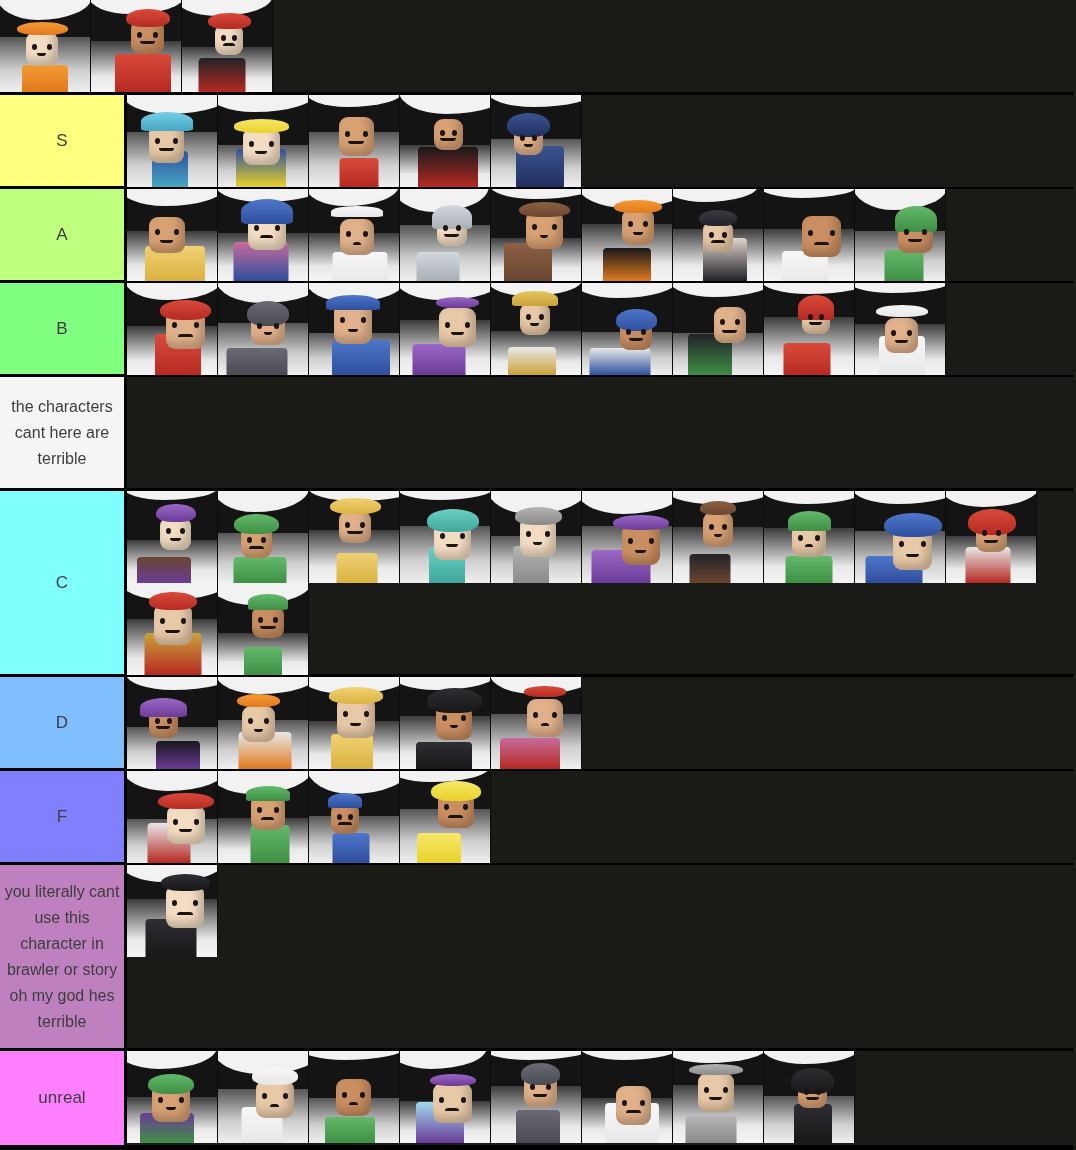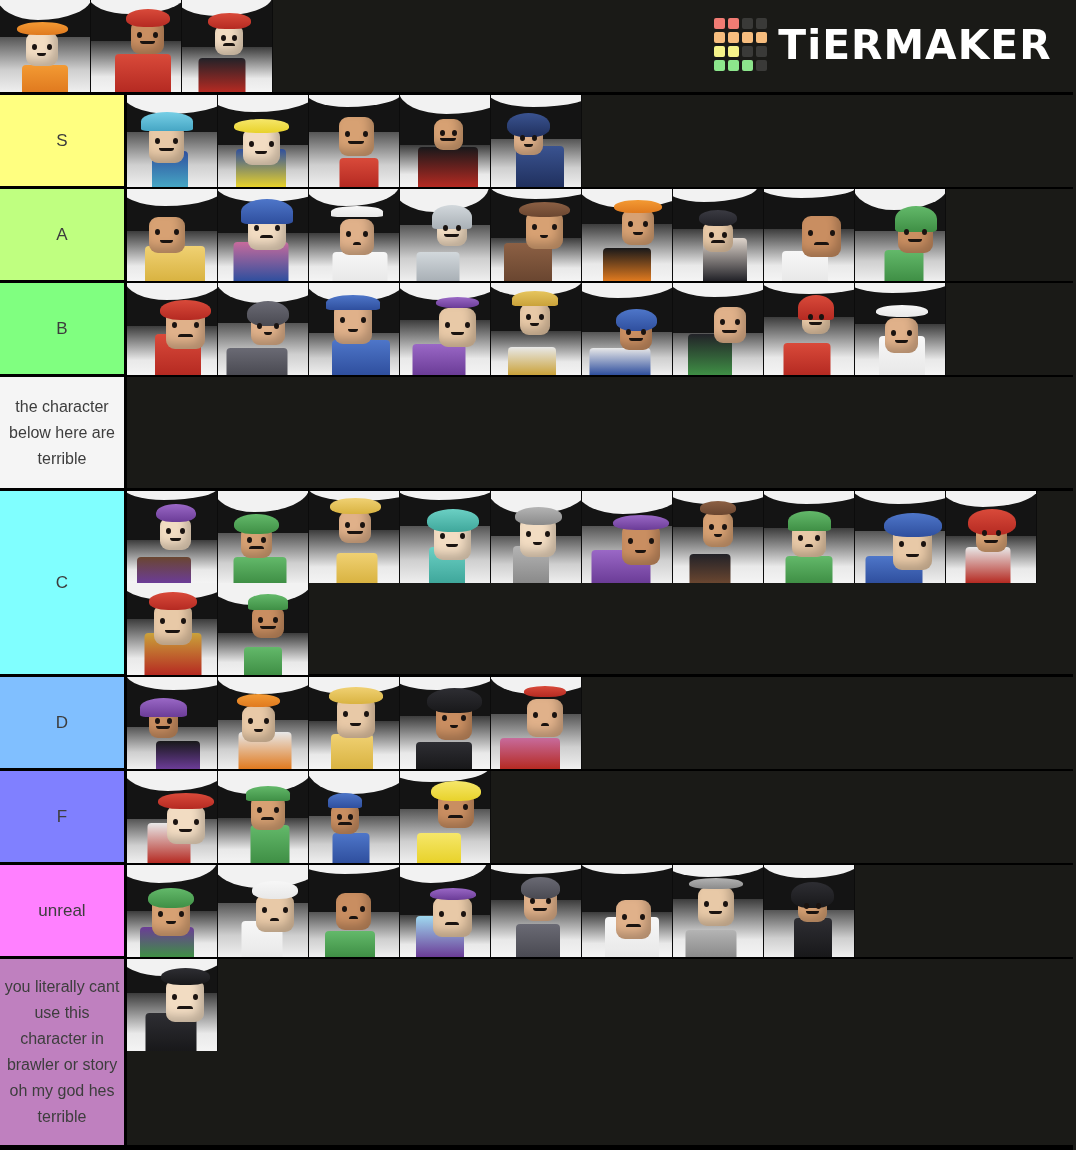--- a/index.html
+++ b/index.html
@@ -107,41 +107,20 @@
     letter-spacing: 1px;
     line-height: 40px;
     transform: scaleX(1.02);
   }
 </style>
 </head>
 <body>
 
 <div id="tierlist">
 
-  <div id="watermark">
-    <div id="wm-grid">
-        <i style="background: rgb(240, 123, 115);"></i>
-        <i style="background: rgb(240, 123, 115);"></i>
-        <i style="background: rgb(58, 58, 56);"></i>
-        <i style="background: rgb(58, 58, 56);"></i>
-        <i style="background: rgb(247, 189, 126);"></i>
-        <i style="background: rgb(247, 189, 126);"></i>
-        <i style="background: rgb(247, 189, 126);"></i>
-        <i style="background: rgb(247, 189, 126);"></i>
-        <i style="background: rgb(246, 243, 138);"></i>
-        <i style="background: rgb(246, 243, 138);"></i>
-        <i style="background: rgb(58, 58, 56);"></i>
-        <i style="background: rgb(58, 58, 56);"></i>
-        <i style="background: rgb(140, 229, 140);"></i>
-        <i style="background: rgb(140, 229, 140);"></i>
-        <i style="background: rgb(140, 229, 140);"></i>
-        <i style="background: rgb(58, 58, 56);"></i>
-      </div>
-    <div id="wm-text">TiERMAKER</div>
-  </div>
 
   <div id="rows">
       <div class="tier-row" style="height: 95px;">
         <div class="tier-items">
           <div class="tile">
             <div class="scene">
               <div class="bg-dark"></div>
               <div class="bg-grad2" style="height: 60%;"></div>
               <div class="topsmear" style="height: 26%; left: -3%; width: 105%;"></div>
               <div class="body" style="width: 46px; height: 27px; bottom: 0px; margin-left: 0px; background: linear-gradient(rgb(243, 154, 51), rgb(224, 122, 31));"></div>
@@ -483,21 +462,21 @@
               <div class="head" style="width: 33px; height: 35px; left: 30px; top: 35px; background: rgb(224, 177, 138); box-shadow: rgba(0, 0, 0, 0.22) -5px -6px 10px inset;"></div>
               <div class="hair" style="width: 52px; height: 12px; left: 21px; top: 22px; background: linear-gradient(rgb(247, 247, 247), rgb(232, 232, 232));"></div>
               <div class="eye" style="left: 36px; top: 47px;"></div>
               <div class="eye" style="left: 52px; top: 47px;"></div>
               <div class="mouth" style="width: 13px; left: 40px; top: 57px;"></div>
             </div>
           </div>
         </div>
       </div>
       <div class="tier-row" style="height: 114px;">
-        <div class="tier-label" style="background: rgb(245, 245, 245); font-size: 16px; line-height: 26px;">the character below here are terrible</div>
+        <div class="tier-label" style="background: rgb(245, 245, 245); font-size: 16px; line-height: 26px;">the characters cant here are terrible</div>
         <div class="tier-items"></div>
       </div>
       <div class="tier-row" style="height: 186px;">
         <div class="tier-label" style="background: rgb(128, 255, 255);">C</div>
         <div class="tier-items">
           <div class="tile">
             <div class="scene">
               <div class="bg-dark"></div>
               <div class="bg-grad" style="height: 47%;"></div>
               <div class="topsmear" style="height: 14%; left: -5%; width: 106%;"></div>
@@ -774,20 +753,38 @@
               <div class="body" style="width: 44px; height: 30px; bottom: 0px; margin-left: -6px; background: linear-gradient(rgb(246, 231, 106), rgb(232, 210, 42));"></div>
               <div class="head" style="width: 36px; height: 36px; left: 38px; top: 21px; background: rgb(201, 142, 97); box-shadow: rgba(0, 0, 0, 0.22) -5px -6px 10px inset;"></div>
               <div class="hair" style="width: 50px; height: 20px; left: 31px; top: 10px; background: linear-gradient(rgb(246, 231, 106), rgb(232, 210, 42));"></div>
               <div class="eye" style="left: 44px; top: 33px;"></div>
               <div class="eye" style="left: 63px; top: 33px;"></div>
               <div class="mouth" style="width: 15px; left: 48px; top: 44px; border-radius: 12px 12px 0px 0px;"></div>
             </div>
           </div>
         </div>
       </div>
+      <div class="tier-row" style="height: 186px;">
+        <div class="tier-label" style="background: rgb(191, 128, 191); font-size: 16px; line-height: 26px;">you literally cant use this character in brawler or story oh my god hes terrible</div>
+        <div class="tier-items">
+          <div class="tile">
+            <div class="scene">
+              <div class="bg-dark"></div>
+              <div class="bg-grad" style="height: 63%;"></div>
+              <div class="topsmear" style="height: 23%; left: -9%; width: 118%;"></div>
+              <div class="body" style="width: 51px; height: 38px; bottom: 0px; margin-left: -1px; background: linear-gradient(rgb(46, 46, 51), rgb(24, 24, 26));"></div>
+              <div class="head" style="width: 38px; height: 43px; left: 39px; top: 20px; background: rgb(242, 220, 194); box-shadow: rgba(0, 0, 0, 0.22) -5px -6px 10px inset;"></div>
+              <div class="hair" style="width: 49px; height: 17px; left: 34px; top: 9px; background: linear-gradient(rgb(46, 46, 51), rgb(24, 24, 26));"></div>
+              <div class="eye" style="left: 45px; top: 35px;"></div>
+              <div class="eye" style="left: 66px; top: 35px;"></div>
+              <div class="mouth" style="width: 16px; left: 50px; top: 47px; border-radius: 12px 12px 0px 0px;"></div>
+            </div>
+          </div>
+        </div>
+      </div>
       <div class="tier-row" style="height: 94px;">
         <div class="tier-label" style="background: rgb(255, 128, 255);">unreal</div>
         <div class="tier-items">
           <div class="tile">
             <div class="scene">
               <div class="bg-dark"></div>
               <div class="bg-grad" style="height: 50%;"></div>
               <div class="topsmear" style="height: 24%; left: -13%; width: 113%;"></div>
               <div class="body" style="width: 54px; height: 30px; bottom: 0px; margin-left: -5px; background: linear-gradient(rgb(107, 60, 151), rgb(63, 143, 69));"></div>
               <div class="head" style="width: 38px; height: 39px; left: 25px; top: 32px; background: rgb(215, 161, 115); box-shadow: rgba(0, 0, 0, 0.22) -5px -6px 10px inset;"></div>
@@ -881,32 +878,14 @@
               <div class="body" style="width: 38px; height: 39px; bottom: 0px; margin-left: 4px; background: linear-gradient(rgb(46, 46, 51), rgb(24, 24, 26));"></div>
               <div class="head" style="width: 29px; height: 29px; left: 34px; top: 28px; background: rgb(215, 161, 115); box-shadow: rgba(0, 0, 0, 0.22) -5px -6px 10px inset;"></div>
               <div class="hair" style="width: 43px; height: 26px; left: 27px; top: 17px; background: linear-gradient(rgb(46, 46, 51), rgb(24, 24, 26));"></div>
               <div class="eye" style="left: 40px; top: 38px;"></div>
               <div class="eye" style="left: 52px; top: 38px;"></div>
               <div class="mouth" style="width: 13px; left: 42px; top: 46px;"></div>
             </div>
           </div>
         </div>
       </div>
-      <div class="tier-row" style="height: 186px;">
-        <div class="tier-label" style="background: rgb(191, 128, 191); font-size: 16px; line-height: 26px;">you literally cant use this character in brawler or story oh my god hes terrible</div>
-        <div class="tier-items">
-          <div class="tile">
-            <div class="scene">
-              <div class="bg-dark"></div>
-              <div class="bg-grad" style="height: 63%;"></div>
-              <div class="topsmear" style="height: 23%; left: -9%; width: 118%;"></div>
-              <div class="body" style="width: 51px; height: 38px; bottom: 0px; margin-left: -1px; background: linear-gradient(rgb(46, 46, 51), rgb(24, 24, 26));"></div>
-              <div class="head" style="width: 38px; height: 43px; left: 39px; top: 20px; background: rgb(242, 220, 194); box-shadow: rgba(0, 0, 0, 0.22) -5px -6px 10px inset;"></div>
-              <div class="hair" style="width: 49px; height: 17px; left: 34px; top: 9px; background: linear-gradient(rgb(46, 46, 51), rgb(24, 24, 26));"></div>
-              <div class="eye" style="left: 45px; top: 35px;"></div>
-              <div class="eye" style="left: 66px; top: 35px;"></div>
-              <div class="mouth" style="width: 16px; left: 50px; top: 47px; border-radius: 12px 12px 0px 0px;"></div>
-            </div>
-          </div>
-        </div>
-      </div>
     </div>
 </div>
 
 </body></html>

